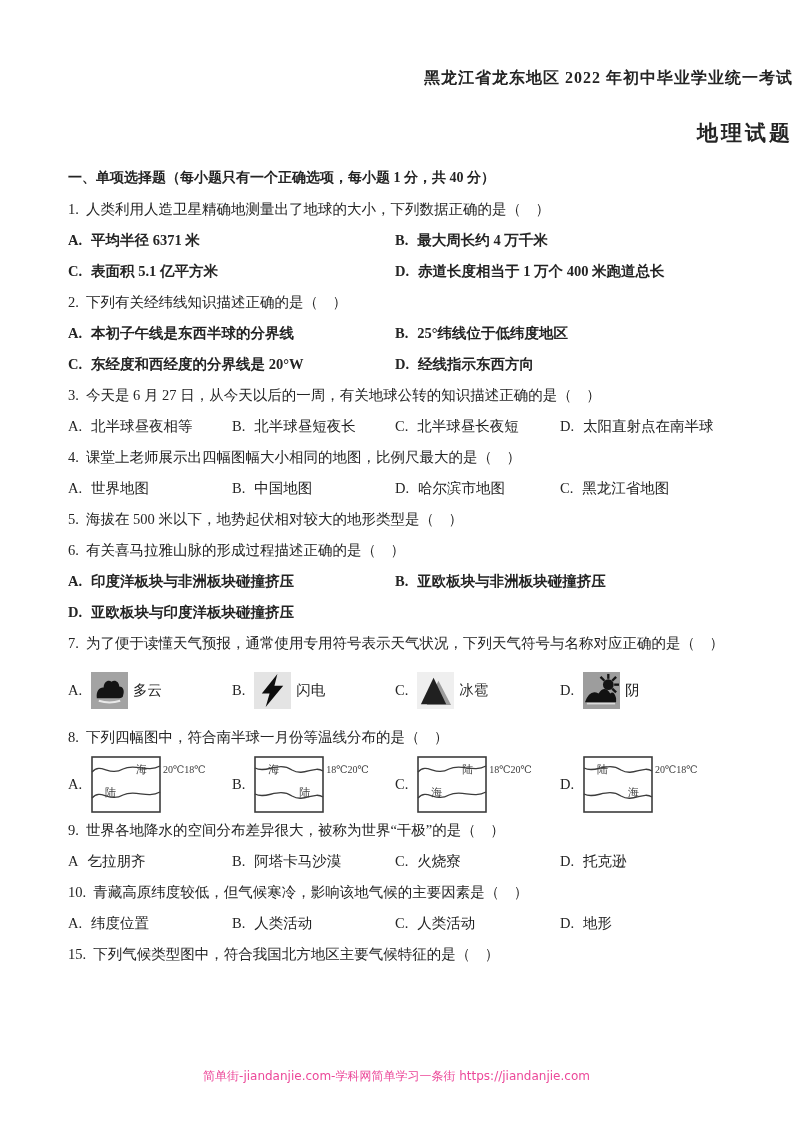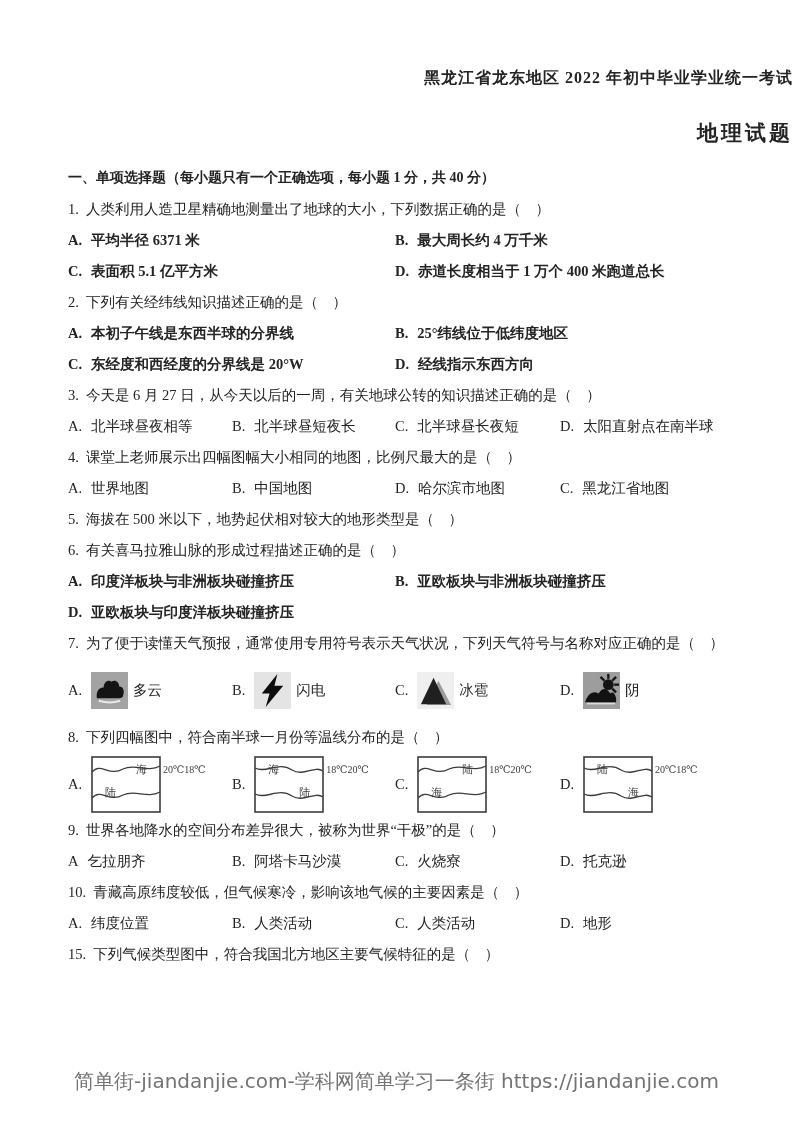--- a/index.html
+++ b/index.html
@@ -20,21 +20,21 @@
   .row-diagrams{height:62px;}
   .diag-opt{display:flex;align-items:center;height:62px;}
   .diagwrap{display:inline-flex;align-items:center;}
   .diag{position:relative;width:70px;height:57px;display:inline-block;line-height:0;}
   .rl{position:absolute;font-size:11px;line-height:11px;color:#3a3a3a;}
   .pos-ul{left:14px;top:8px}.pos-ur{right:14px;top:8px}
   .pos-ll{left:14px;top:31px}.pos-lr{right:14px;top:31px}
   .temps{display:inline-flex;flex-direction:row;justify-content:space-between;height:38px;
          margin-left:2px;font-size:10px;line-height:10px;color:#3a3a3a;}
   .footer{position:absolute;left:0;right:0;top:1068px;text-align:center;
-          font-family:"DejaVu Sans","Liberation Sans",sans-serif;font-size:20px;color:#737373;}
+          font-family:"DejaVu Sans","Liberation Sans",sans-serif;font-size:12px;color:#ec4899;}
 </style>
 </head>
 <body>
 
 <div class="page">
 
   <div class="title1">黑龙江省龙东地区 2022 年初中毕业学业统一考试</div>
   <div class="title2">地理试题</div>
 
   <div class="content">

